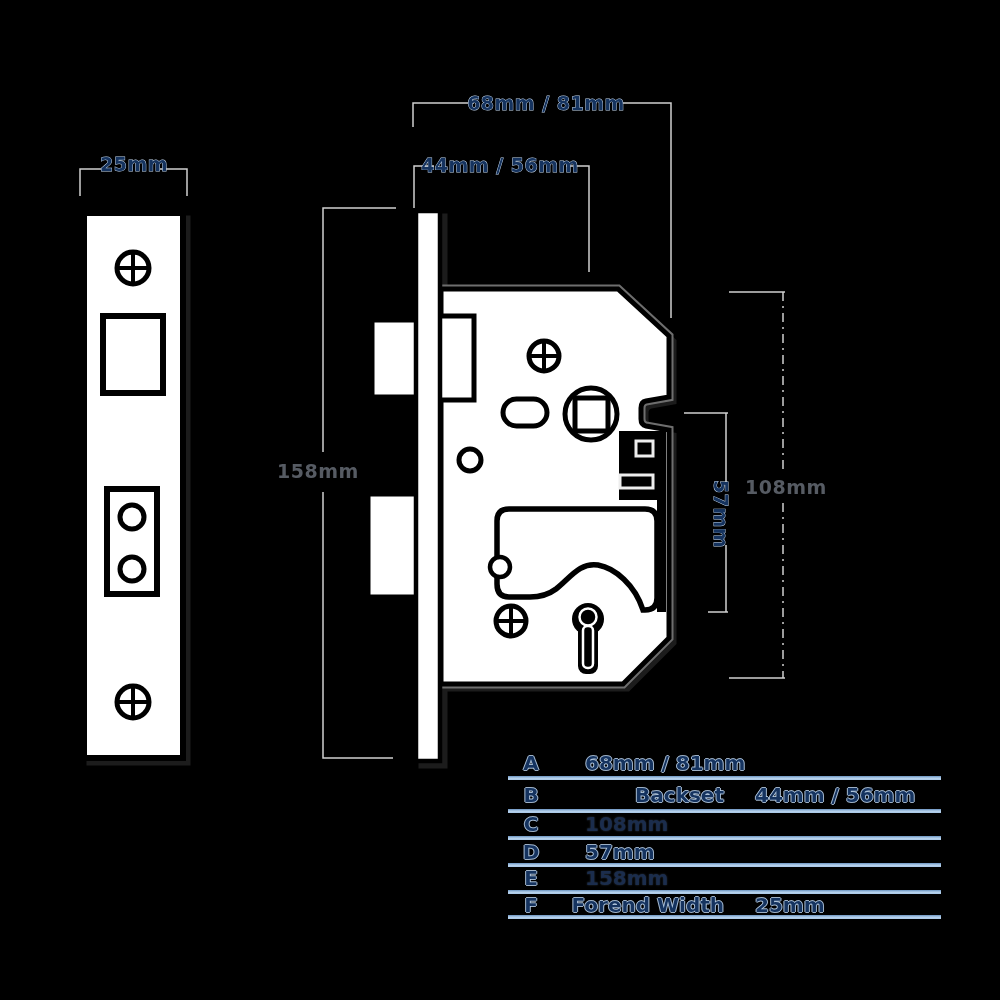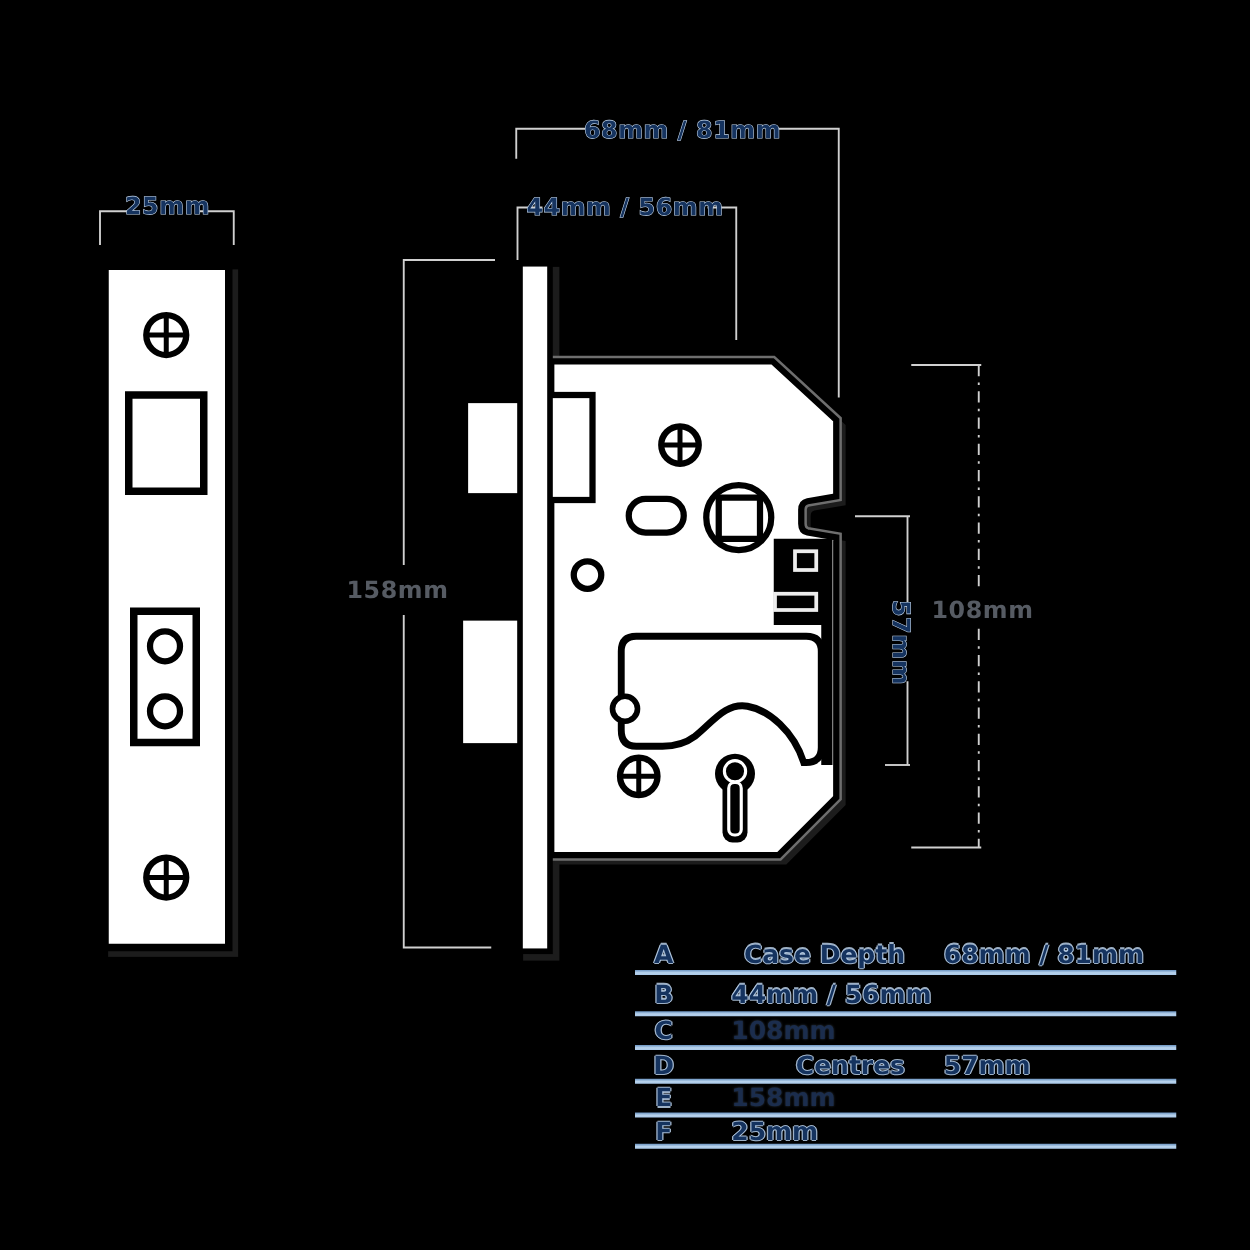--- a/index.html
+++ b/index.html
@@ -182,49 +182,49 @@
 
   <text class="dim-label dim-label--dim" x="786" y="494" text-anchor="middle">108mm</text>
 
   <text class="dim-label" x="714" y="514" text-anchor="middle" transform="rotate(90 714 514)">57mm</text>
 </svg>
 
 <div class="spec-table">
 
   <div class="spec-row row-a">
     <span class="k">A</span>
-    <span class="lbl">Case Depth</span>
     <span class="val">68mm / 81mm</span>
   </div>
   <div class="sep sep-1"></div>
 
   <div class="spec-row row-b">
     <span class="k">B</span>
+    <span class="lbl">Backset</span>
     <span class="val">44mm / 56mm</span>
   </div>
   <div class="sep sep-2"></div>
 
   <div class="spec-row row-c">
     <span class="k">C</span>
     <span class="val val-dim">108mm</span>
   </div>
   <div class="sep sep-3"></div>
 
   <div class="spec-row row-d">
     <span class="k">D</span>
-    <span class="lbl">Centres</span>
     <span class="val">57mm</span>
   </div>
   <div class="sep sep-4"></div>
 
   <div class="spec-row row-e">
     <span class="k">E</span>
     <span class="val val-dim">158mm</span>
   </div>
   <div class="sep sep-5"></div>
 
   <div class="spec-row row-f">
     <span class="k">F</span>
+    <span class="lbl">Forend Width</span>
     <span class="val">25mm</span>
   </div>
   <div class="sep sep-6"></div>
 
 </div>
 
 </body></html>

